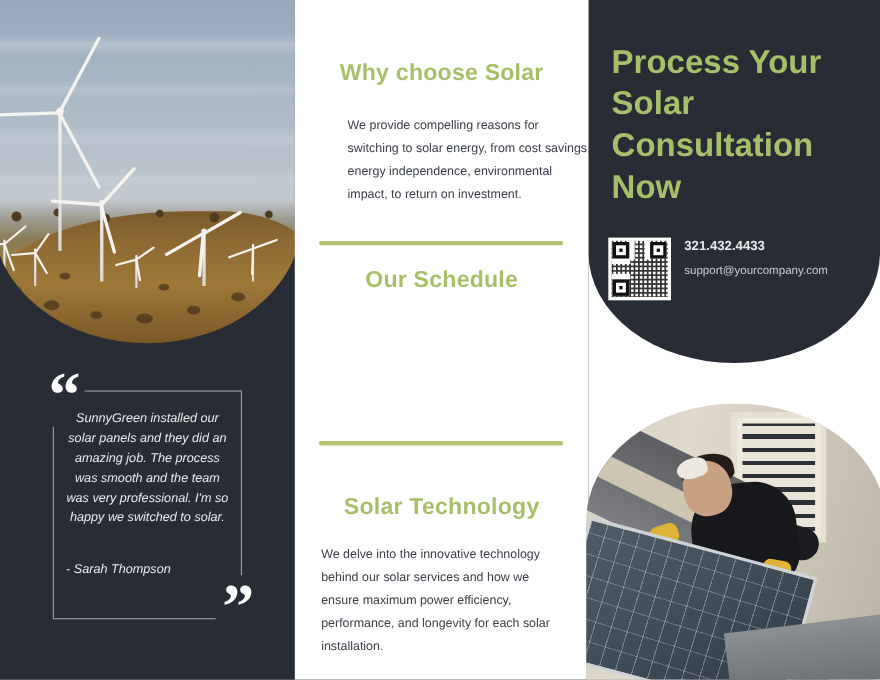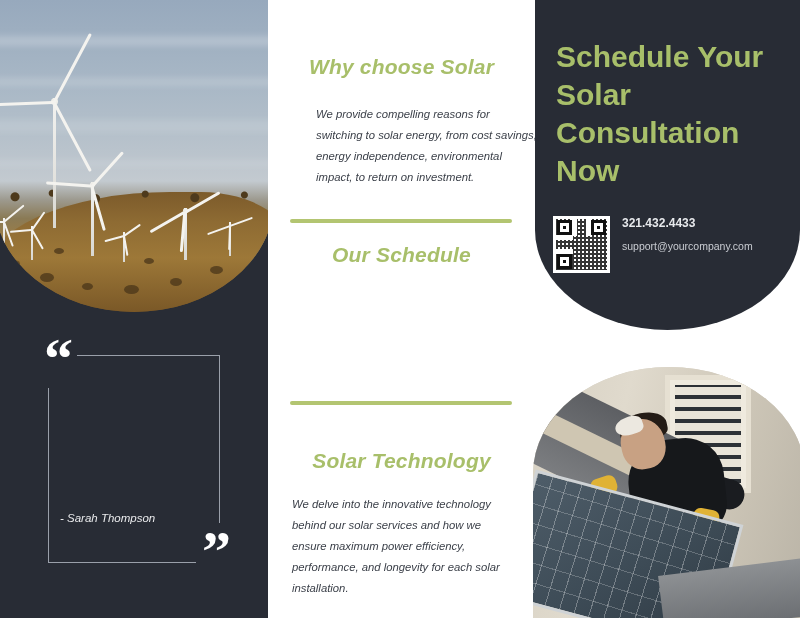--- a/index.html
+++ b/index.html
@@ -184,21 +184,20 @@
   }
 
   
   .panel-mid {
     position: absolute;
     left: 268px;
     top: 0;
     width: 267px;
     height: 618px;
     background: #ffffff;
-    font-style: italic;
   }
   .section-title {
     position: absolute;
     width: 267px;
     text-align: center;
     color: #a8bf6a;
     font-size: 21px;
     font-weight: 700;
     letter-spacing: .2px;
   }
@@ -548,38 +547,39 @@
         <div class="mast" style="height:34px;width:2px;"></div>
         <div class="blade" style="width:24px; height:2px; transform: rotate(-20deg);"></div>
         <div class="blade" style="width:24px; height:2px; transform: rotate(160deg);"></div>
         <div class="blade" style="width:24px; height:2px; transform: rotate(92deg);"></div>
       </div>
     </div>
 
     <div class="quote-block"></div>
     <div class="quote-mark quote-open">“</div>
     <div class="quote-mark quote-close">”</div>
+    <div class="quote-text">SunnyGreen installed our solar panels and they did an amazing job. The process was smooth and the team was very professional. I'm so happy we switched to solar.</div>
     <div class="quote-author">- Sarah Thompson</div>
   </div>
 
   <div class="panel-mid">
     <div class="section-title t1">Why choose Solar</div>
     <div class="section-body b1">We provide compelling reasons for switching to solar energy, from cost savings, energy independence, environmental impact, to return on investment.</div>
     <div class="rule r1"></div>
 
     <div class="section-title t2">Our Schedule</div>
     <div class="rule r2"></div>
 
     <div class="section-title t3">Solar Technology</div>
     <div class="section-body b3">We delve into the innovative technology behind our solar services and how we ensure maximum power efficiency, performance, and longevity for each solar installation.</div>
   </div>
 
   <div class="panel-right">
     <div class="right-dark"></div>
-    <div class="headline">Schedule Your Solar Consultation Now</div>
+    <div class="headline">Process Your Solar Consultation Now</div>
   </div>
 
   <div class="qr">
     <div class="qr-inner">
       <div class="qr-noise"></div>
       <div class="qr-quiet qr-q1"></div>
       <div class="qr-quiet qr-q2"></div>
       <div class="qr-quiet qr-q3"></div>
       <div class="qr-quiet qr-q4"></div>
       <div class="qr-eye tl"></div>

